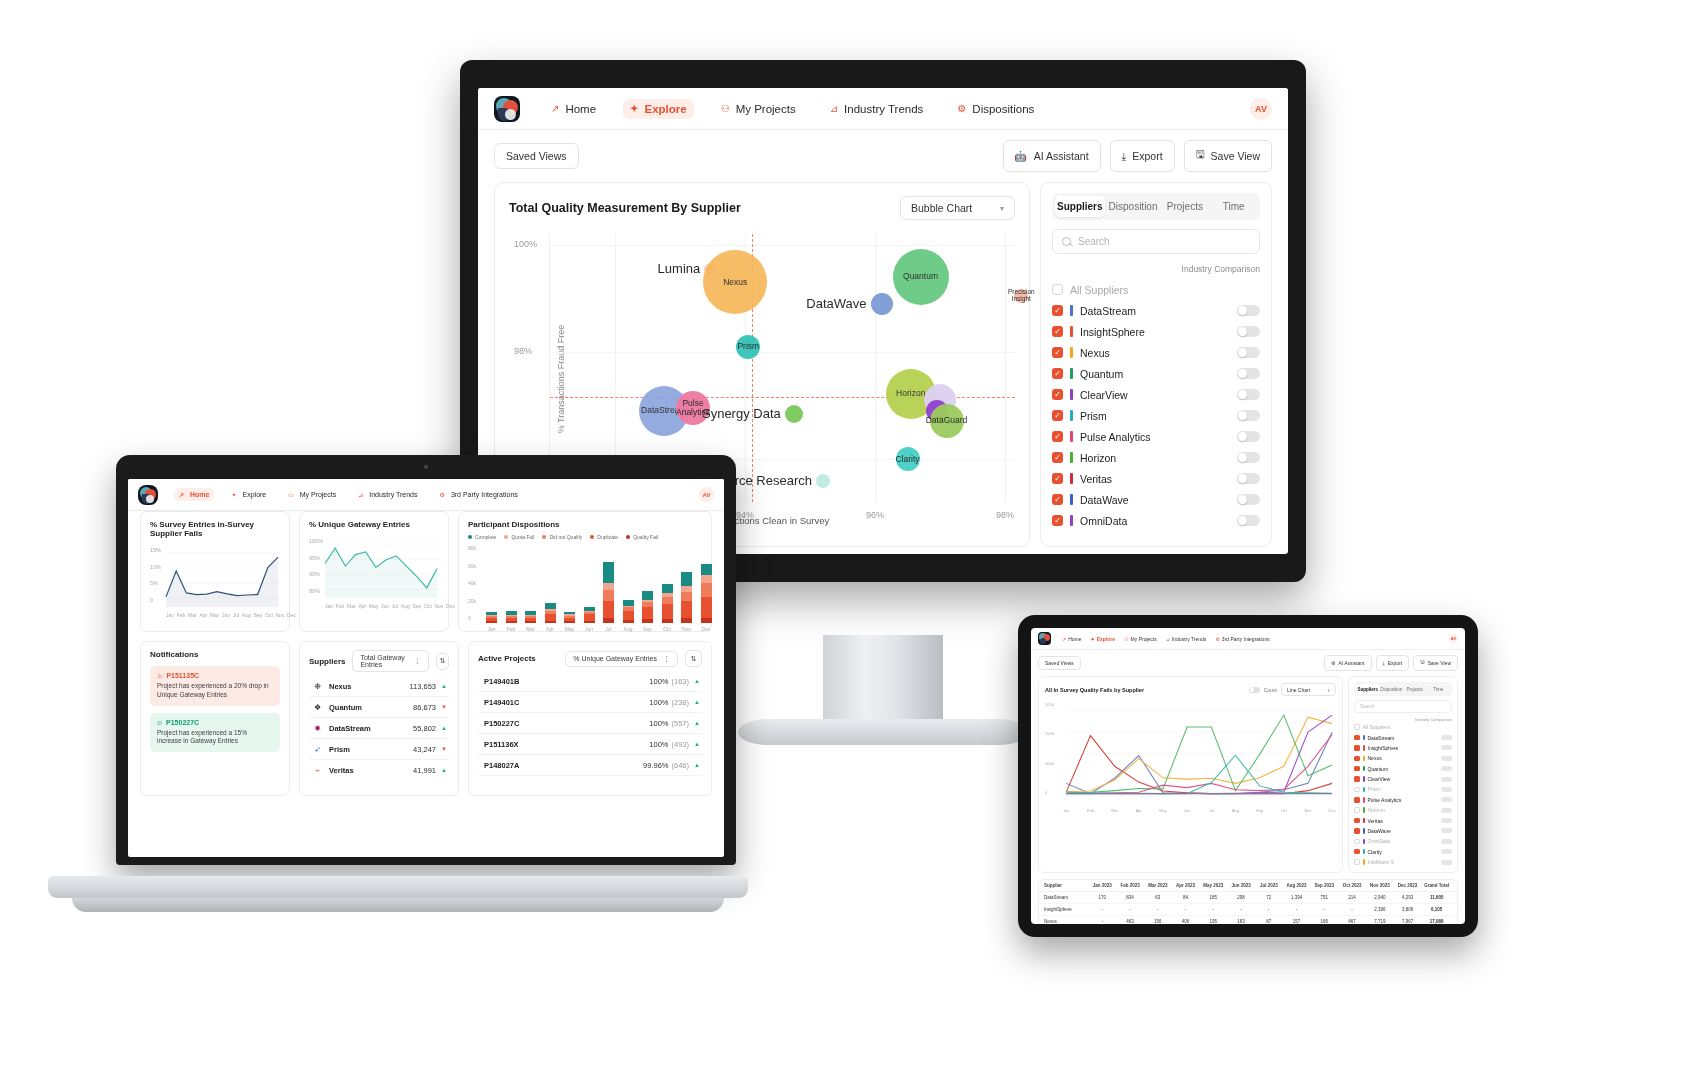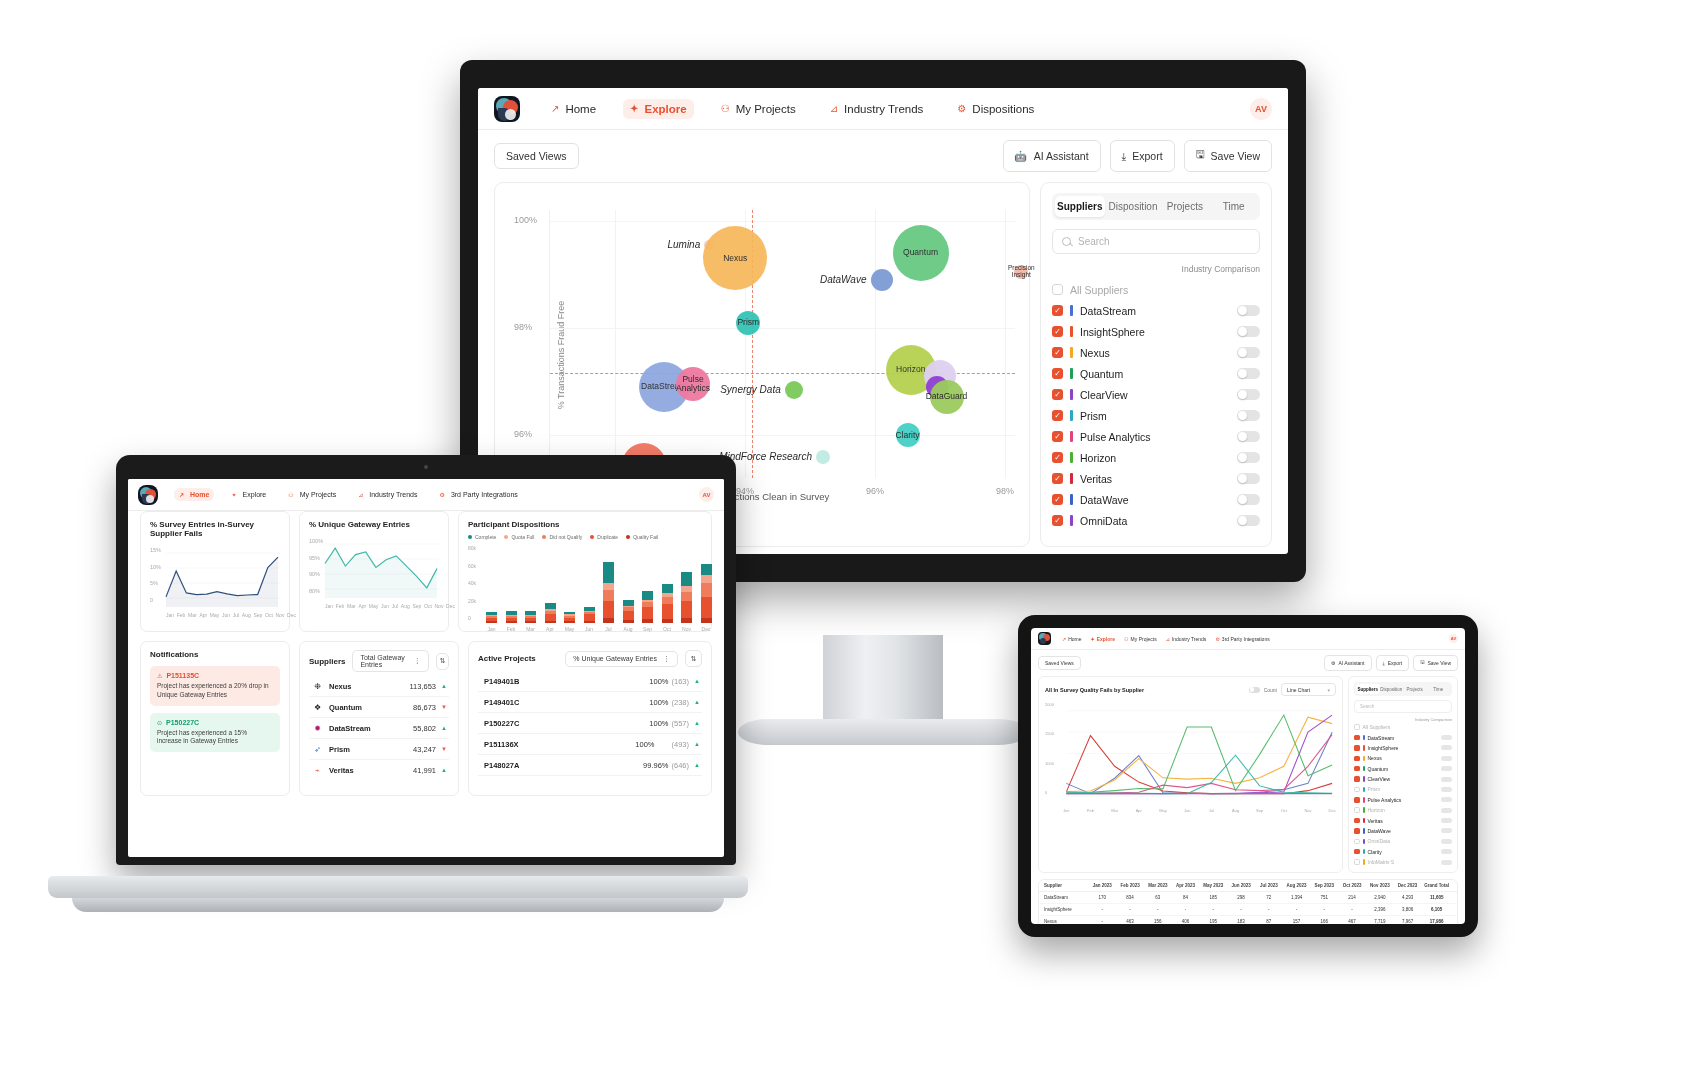--- a/index.html
+++ b/index.html
@@ -79,21 +79,21 @@
   .ytick { position:absolute; left:-36px; font-size:9px; color:#9a9a9a; }
   .xtick { position:absolute; bottom:-18px; font-size:9px; color:#9a9a9a; transform:translateX(-50%); }
   .vgrid { position:absolute; top:0; bottom:0; width:1px; background:#f2f2f2; }
   .hgrid { position:absolute; left:0; right:0; height:1px; background:#f4f4f4; }
   .qline-v { position:absolute; top:0; bottom:0; border-left:1.2px dashed #f0836a; }
   .qline-h { position:absolute; left:0; right:0; border-top:1.2px dashed #f0836a; }
   .bubble { position:absolute; border-radius:50%; transform:translate(-50%,-50%);
             display:flex; align-items:center; justify-content:center;
             font-size:8.5px; color:#1d1d1d; text-align:center; line-height:1.05; }
   .bubble-lbl-out { position:absolute; transform:translate(-50%,-50%);
-                    font-size:10px; color:#2a2a2a; white-space:nowrap; text-align:right; line-height:1.05;font-style:italic;}
+                    font-size:13px; color:#2a2a2a; white-space:nowrap; text-align:right; line-height:1.05;}
   .xaxis-title { position:absolute; left:50%; transform:translateX(-50%); bottom:-2px;
                  font-size:9.5px; color:#555; }
 
   
   .filter-panel { width:232px; padding:10px 11px; display:flex; flex-direction:column; }
   .ftabs { display:flex; background:#f5f5f5; border-radius:7px; padding:3px; gap:2px; }
   .ftab { flex:1; text-align:center; font-size:10px; color:#6d6d6d; padding:5px 2px; border-radius:5px; white-space:nowrap;}
   .ftab.active { background:#fff; color:#1a1a1a; font-weight:700; box-shadow:0 1px 2px rgba(0,0,0,.07); }
   .search { margin-top:9px; border:1px solid #e6e6e6; border-radius:6px; padding:6px 9px;
             font-size:10px; color:#b4b4b4; display:flex; align-items:center; gap:7px; }
@@ -287,20 +287,27 @@
           <div class="btn">
             <span>🖫</span>
             <span>Save View</span>
           </div>
         </div>
       </div>
 
       <div class="explore-body">
 
         <div class="panel chart-panel">
+          <div class="chart-head">
+            <div class="chart-title">Total Quality Measurement By Supplier</div>
+            <div class="select">
+              <span>Bubble Chart</span>
+              <span class="chev">▾</span>
+            </div>
+          </div>
           <div class="plot">
             <div class="ylabel">% Transactions Fraud Free</div>
             <div class="plot-area" id="mon-plot">
                 <div class="ytick" style="top: 4.72px;">100%</div>
                 <div class="hgrid" style="top: 10.72px;"></div>
                 <div class="ytick" style="top: 111.92px;">98%</div>
                 <div class="hgrid" style="top: 117.92px;"></div>
                 <div class="ytick" style="top: 219.12px;">96%</div>
                 <div class="hgrid" style="top: 225.12px;"></div>
                 <div class="xtick" style="left: 65px;">92%</div>
@@ -754,21 +761,21 @@
                   </div>
                   <div class="trow">
                     <span class="t-name" style="margin-left: 4px;">P150227C</span>
                     <span class="t-val">100%</span>
                     <span class="t-sub" style="margin-left: 3px;"> (557)</span>
                     <span class="t-arrow up">▲</span>
                   </div>
                   <div class="trow">
                     <span class="t-name" style="margin-left: 4px;">P151136X</span>
                     <span class="t-val">100%</span>
-                    <span class="t-sub" style="margin-left: 17px;"> (493)</span>
+                    <span class="t-sub" style="margin-left: 3px;"> (493)</span>
                     <span class="t-arrow up">▲</span>
                   </div>
                   <div class="trow">
                     <span class="t-name" style="margin-left: 4px;">P148027A</span>
                     <span class="t-val">99.96%</span>
                     <span class="t-sub" style="margin-left: 3px;"> (646)</span>
                     <span class="t-arrow up">▲</span>
                   </div>
                   <div class="trow"></div>
                 </div>

